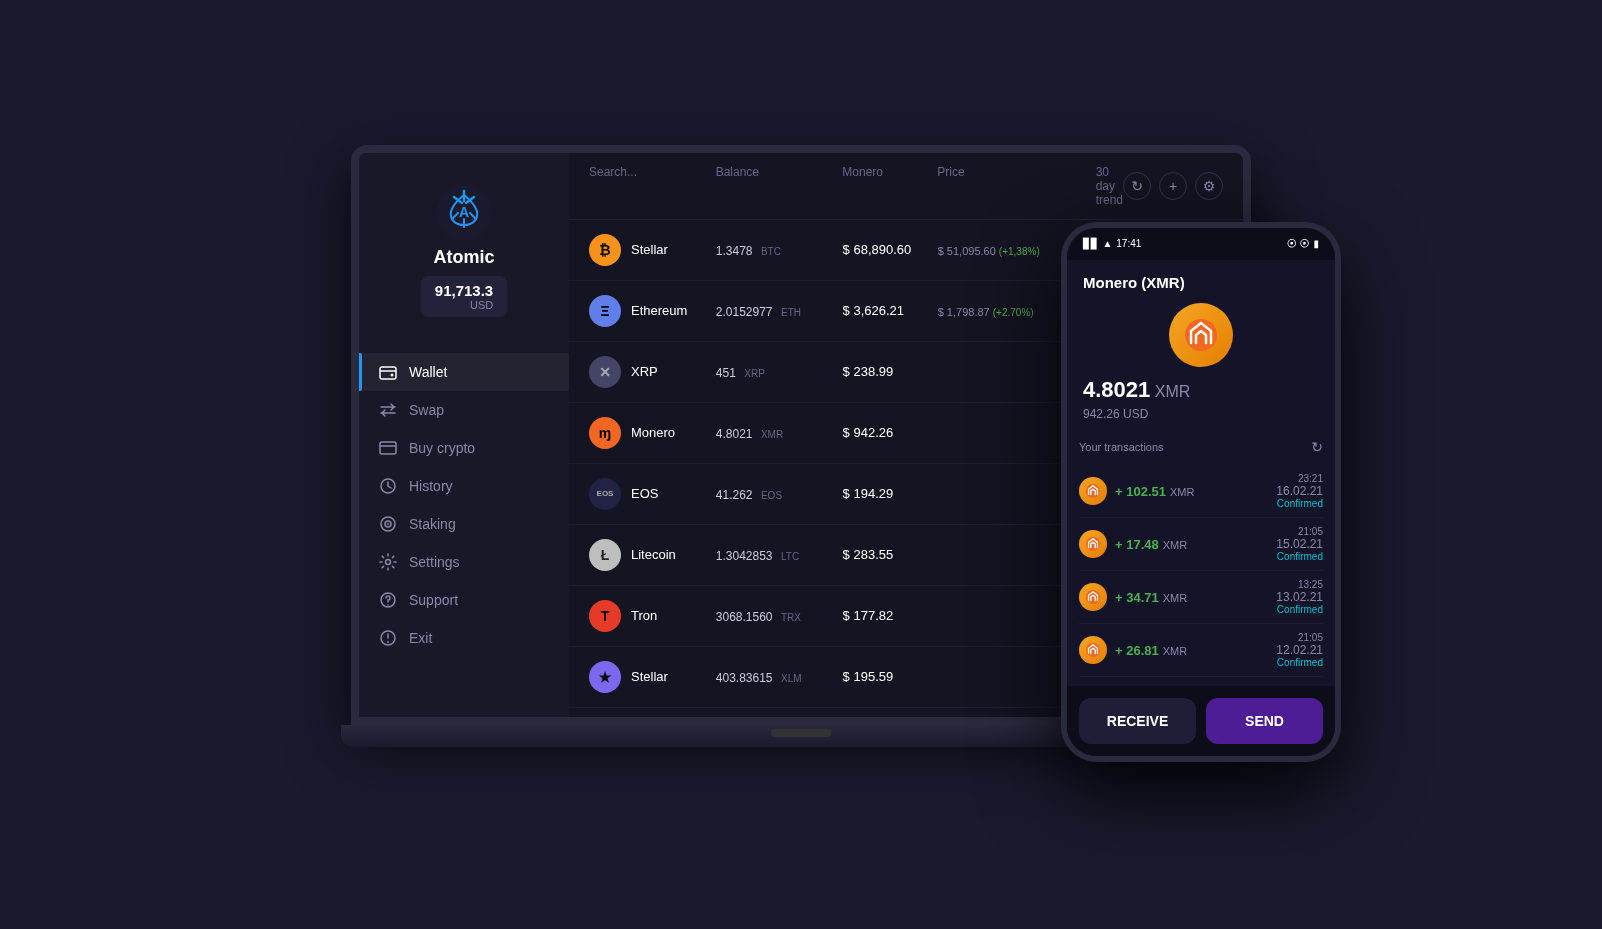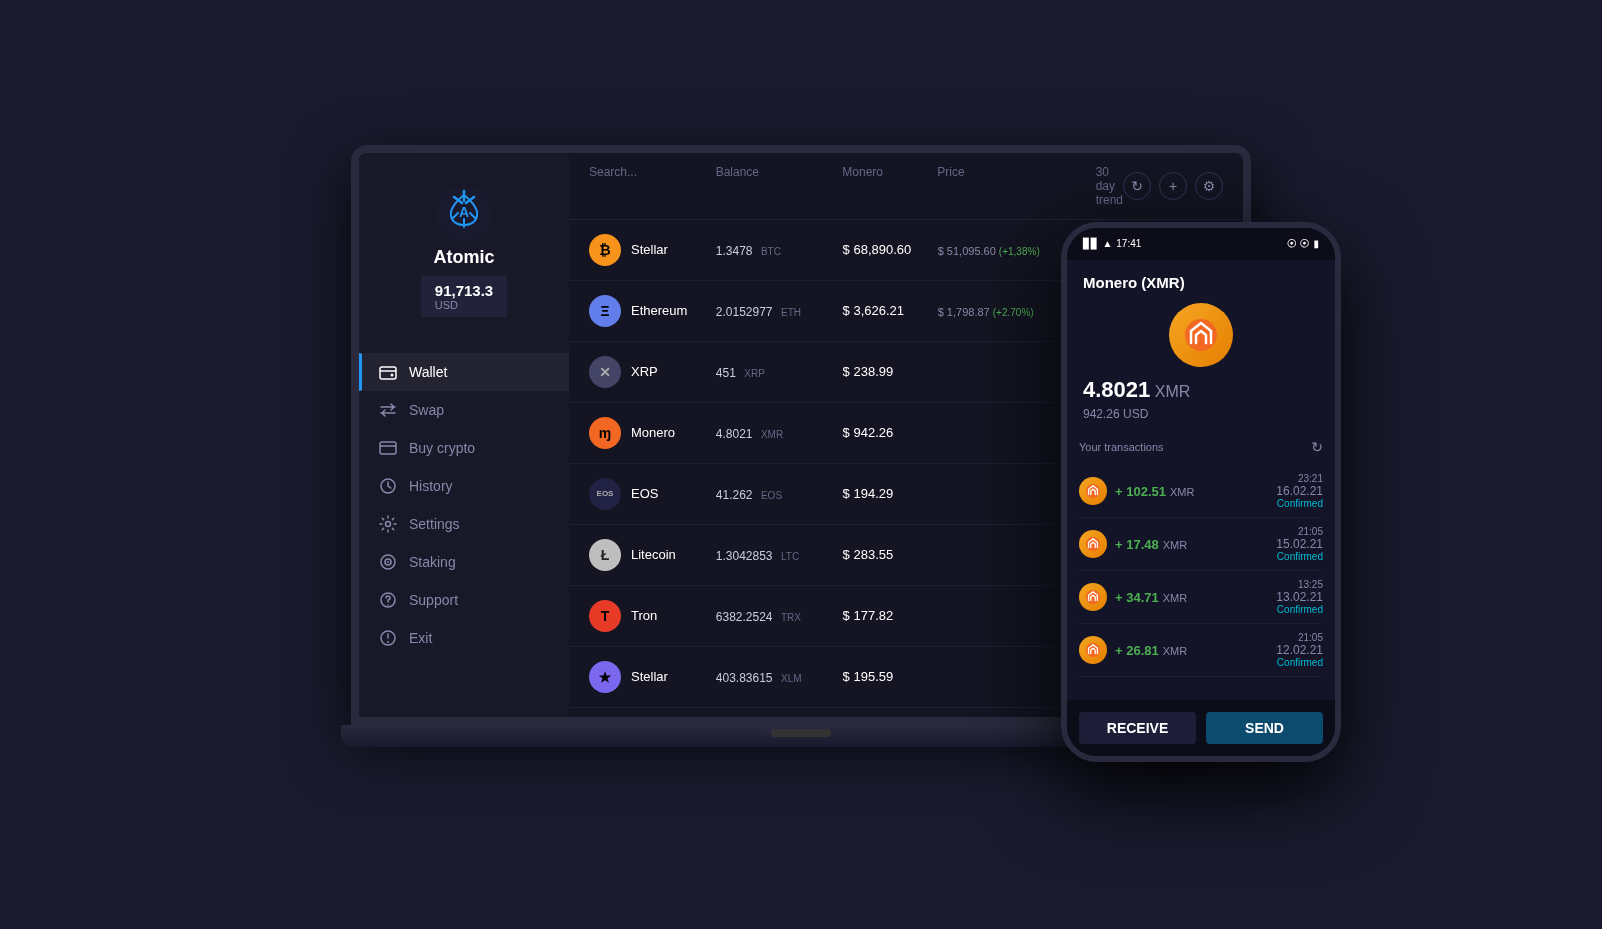--- a/index.html
+++ b/index.html
@@ -93,24 +93,24 @@
 
     .logo-text {
       color: #fff;
       font-weight: 700;
       font-size: 18px;
       margin-top: 4px;
     }
 
     .balance-display {
       background: #22223a;
-      border-radius: 0;
+      border-radius: 7px;
       padding: 6px 14px;
       margin-top: 8px;
-      text-align: left;
+      text-align: right;
     }
 
     .balance-amount {
       color: #fff;
       font-weight: 700;
       font-size: 15px;
     }
 
     .balance-currency {
       color: #8888aa;
@@ -439,35 +439,35 @@
 
     .phone-buttons {
       display: flex;
       padding: 12px;
       gap: 10px;
       background: #0d0d1a;
     }
 
     .phone-btn {
       flex: 1;
-      padding: 8px;
-      border-radius: 4px;
+      padding: 15px;
+      border-radius: 12px;
       border: none;
       font-size: 14px;
       font-weight: 600;
       cursor: pointer;
     }
 
     .phone-btn-receive {
       background: #1e1e38;
       color: #fff;
     }
 
     .phone-btn-send {
-      background: #0c4a6e;
+      background: #4c1d95;
       color: #fff;
     }
 
     .phone-transactions::-webkit-scrollbar { display: none; }
 
     
     svg { overflow: visible; }
   </style>
 </head>
 <body>
@@ -518,32 +518,32 @@
             </div>
             <div class="nav-item">
               <svg class="nav-icon" viewBox="0 0 18 18" fill="none">
                 <circle cx="9" cy="9" r="7" stroke="currentColor" stroke-width="1.5"></circle>
                 <path d="M9 5v4l3 2" stroke="currentColor" stroke-width="1.5" stroke-linecap="round"></path>
               </svg>
               <span>History</span>
             </div>
             <div class="nav-item">
               <svg class="nav-icon" viewBox="0 0 18 18" fill="none">
-                <circle cx="9" cy="9" r="2.5" stroke="currentColor" stroke-width="1.5"></circle>
-                <path d="M9 1v2M9 15v2M1 9h2M15 9h2M3.2 3.2l1.4 1.4M13.4 13.4l1.4 1.4M3.2 14.8l1.4-1.4M13.4 4.6l1.4-1.4" stroke="currentColor" stroke-width="1.5" stroke-linecap="round"></path>
-              </svg>
-              <span>Settings</span>
-            </div>
-            <div class="nav-item">
-              <svg class="nav-icon" viewBox="0 0 18 18" fill="none">
                 <circle cx="9" cy="9" r="7" stroke="currentColor" stroke-width="1.5"></circle>
                 <circle cx="9" cy="9" r="3" stroke="currentColor" stroke-width="1.5"></circle>
                 <circle cx="9" cy="9" r="1" fill="currentColor"></circle>
               </svg>
               <span>Staking</span>
+            </div>
+            <div class="nav-item">
+              <svg class="nav-icon" viewBox="0 0 18 18" fill="none">
+                <circle cx="9" cy="9" r="2.5" stroke="currentColor" stroke-width="1.5"></circle>
+                <path d="M9 1v2M9 15v2M1 9h2M15 9h2M3.2 3.2l1.4 1.4M13.4 13.4l1.4 1.4M3.2 14.8l1.4-1.4M13.4 4.6l1.4-1.4" stroke="currentColor" stroke-width="1.5" stroke-linecap="round"></path>
+              </svg>
+              <span>Settings</span>
             </div>
             <div class="nav-item">
               <svg class="nav-icon" viewBox="0 0 18 18" fill="none">
                 <circle cx="9" cy="9" r="7" stroke="currentColor" stroke-width="1.5"></circle>
                 <path d="M7 7c0-1.1.9-2 2-2s2 .9 2 2-.9 2-2 2v2" stroke="currentColor" stroke-width="1.5" stroke-linecap="round"></path>
                 <circle cx="9" cy="14" r="0.8" fill="currentColor"></circle>
               </svg>
               <span>Support</span>
             </div>
             <div class="nav-item">
@@ -691,21 +691,21 @@
                 </svg>
               </div>
             </div>
 
             <div class="crypto-row">
               <div class="crypto-name-cell">
                 <div class="crypto-icon" style="background:#e83b27;">T</div>
                 <span class="crypto-name">Tron</span>
               </div>
               <div>
-                <span class="crypto-balance">6382.2524</span>
+                <span class="crypto-balance">3068.1560</span>
                 <span class="crypto-symbol">TRX</span>
               </div>
               <div class="crypto-value">$ 177.82</div>
               <div></div>
               <div class="chart-area">
                 <svg width="120" height="40" viewBox="0 0 120 40">
                   <polyline points="0,10 15,15 25,12 35,20 45,15 55,25 65,20 75,30 85,22 95,28 105,35 120,30" fill="none" stroke="#e83b27" stroke-width="1.5"></polyline>
                 </svg>
               </div>
             </div>

